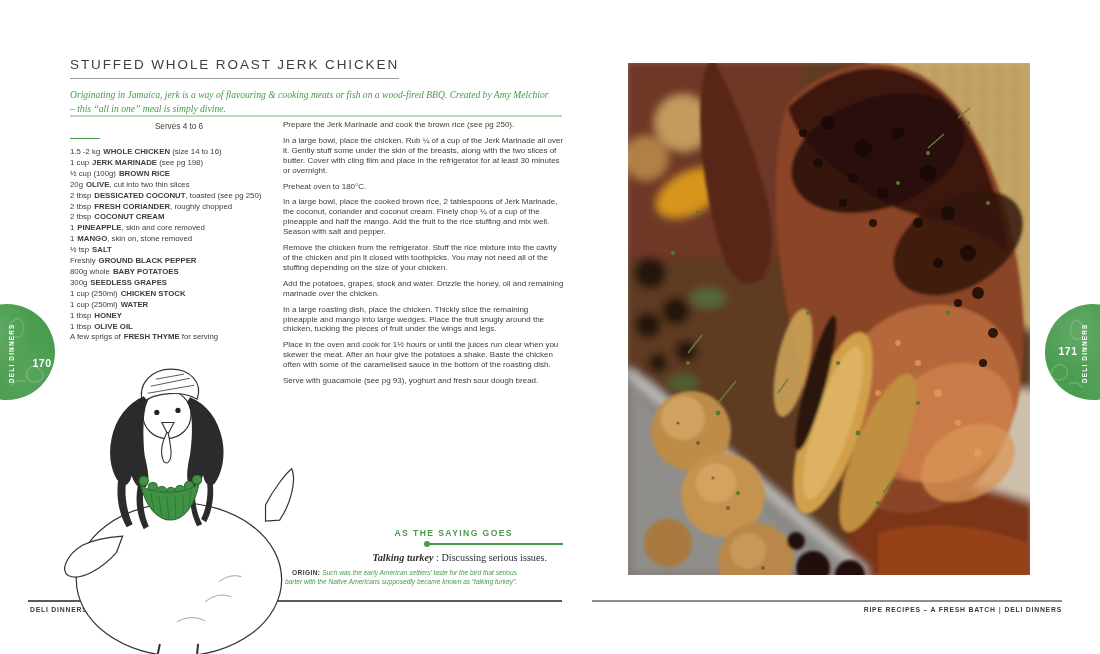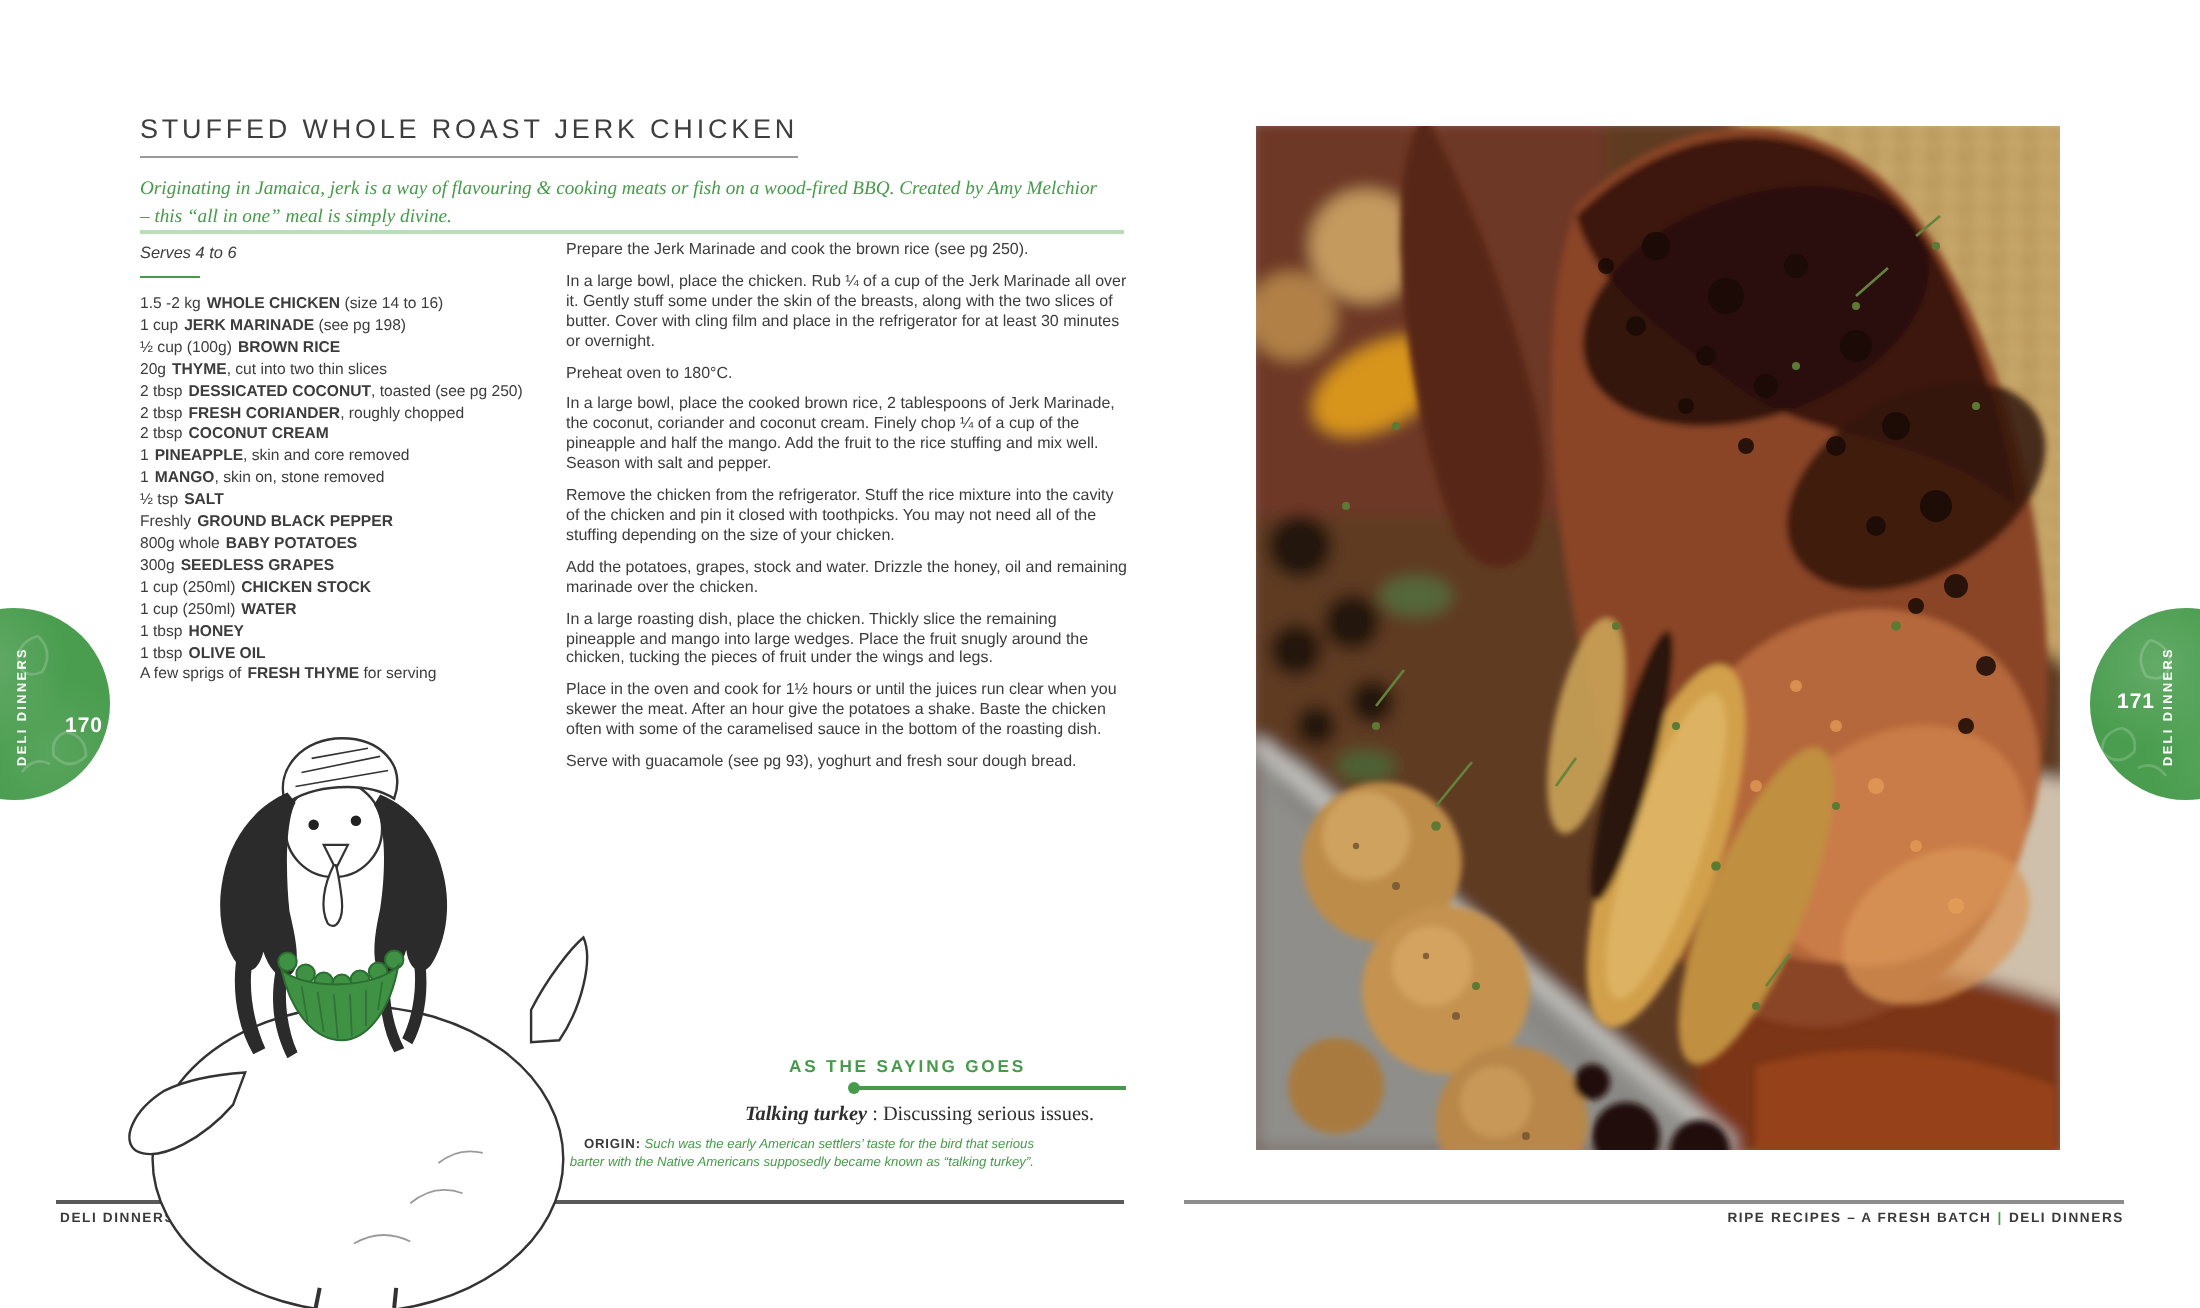--- a/index.html
+++ b/index.html
@@ -5,21 +5,21 @@
   html,body{margin:0;padding:0;background:#ffffff;}
   .spread{position:relative;width:1100px;height:654px;background:#fff;overflow:hidden;
           font-family:"Liberation Sans",sans-serif;color:#3d3d3d;}
   
   .title{position:absolute;left:70px;top:57px;font-size:13.5px;letter-spacing:1.9px;
          color:#3e3e3e;padding-bottom:6px;border-bottom:1px solid #9a9a9a;font-weight:400;}
   .intro{position:absolute;left:70px;top:88px;width:482px;font-family:"Liberation Serif",serif;
          font-style:italic;font-size:9.6px;line-height:1.45;color:#479a4b;}
   .rule-light{position:absolute;left:70px;top:115px;width:492px;height:2px;background:#b9dcb9;}
   .col-ing{position:absolute;left:70px;top:122px;width:218px;}
-  .serves{font-style:italic;font-size:8.2px;color:#3d3d3d;}
+  .serves{font-size:8.2px;color:#3d3d3d;text-align:center;}
   .short-rule{width:30px;height:1px;background:#479a4b;margin:7px 0 8px 0;}
   .ing-item{font-size:7.8px;line-height:10.9px;white-space:nowrap;color:#3c3c3c;}
   .ing-item .name{font-weight:700;margin-left:3px;}
   .ing-item .note{}
   .col-method{position:absolute;left:283px;top:120px;width:282px;}
   .method-p{font-size:8px;line-height:9.9px;margin:0 0 6px 0;color:#3c3c3c;}
   
   .saying{position:absolute;left:283px;top:528px;width:280px;}
   .saying-head{font-size:8.6px;font-weight:700;letter-spacing:1.4px;color:#479a4b;
                text-align:right;padding-right:50px;}
@@ -73,21 +73,21 @@
     <div class="serves">Serves 4 to 6</div>
     <div class="short-rule"></div>
     <div>
 
         <div class="ing-item"><span class="qty">1.5 -2 kg</span><span class="name">WHOLE CHICKEN</span><span class="note"> (size 14 to 16)</span></div>
 
         <div class="ing-item"><span class="qty">1 cup</span><span class="name">JERK MARINADE</span><span class="note"> (see pg 198)</span></div>
 
         <div class="ing-item"><span class="qty">½ cup (100g)</span><span class="name">BROWN RICE</span><span class="note"></span></div>
 
-        <div class="ing-item"><span class="qty">20g</span><span class="name">THYME</span><span class="note">, cut into two thin slices</span></div>
+        <div class="ing-item"><span class="qty">20g</span><span class="name">OLIVE</span><span class="note">, cut into two thin slices</span></div>
 
         <div class="ing-item"><span class="qty">2 tbsp</span><span class="name">DESSICATED COCONUT</span><span class="note">, toasted (see pg 250)</span></div>
 
         <div class="ing-item"><span class="qty">2 tbsp</span><span class="name">FRESH CORIANDER</span><span class="note">, roughly chopped</span></div>
 
         <div class="ing-item"><span class="qty">2 tbsp</span><span class="name">COCONUT CREAM</span><span class="note"></span></div>
 
         <div class="ing-item"><span class="qty">1</span><span class="name">PINEAPPLE</span><span class="note">, skin and core removed</span></div>
 
         <div class="ing-item"><span class="qty">1</span><span class="name">MANGO</span><span class="note">, skin on, stone removed</span></div>

